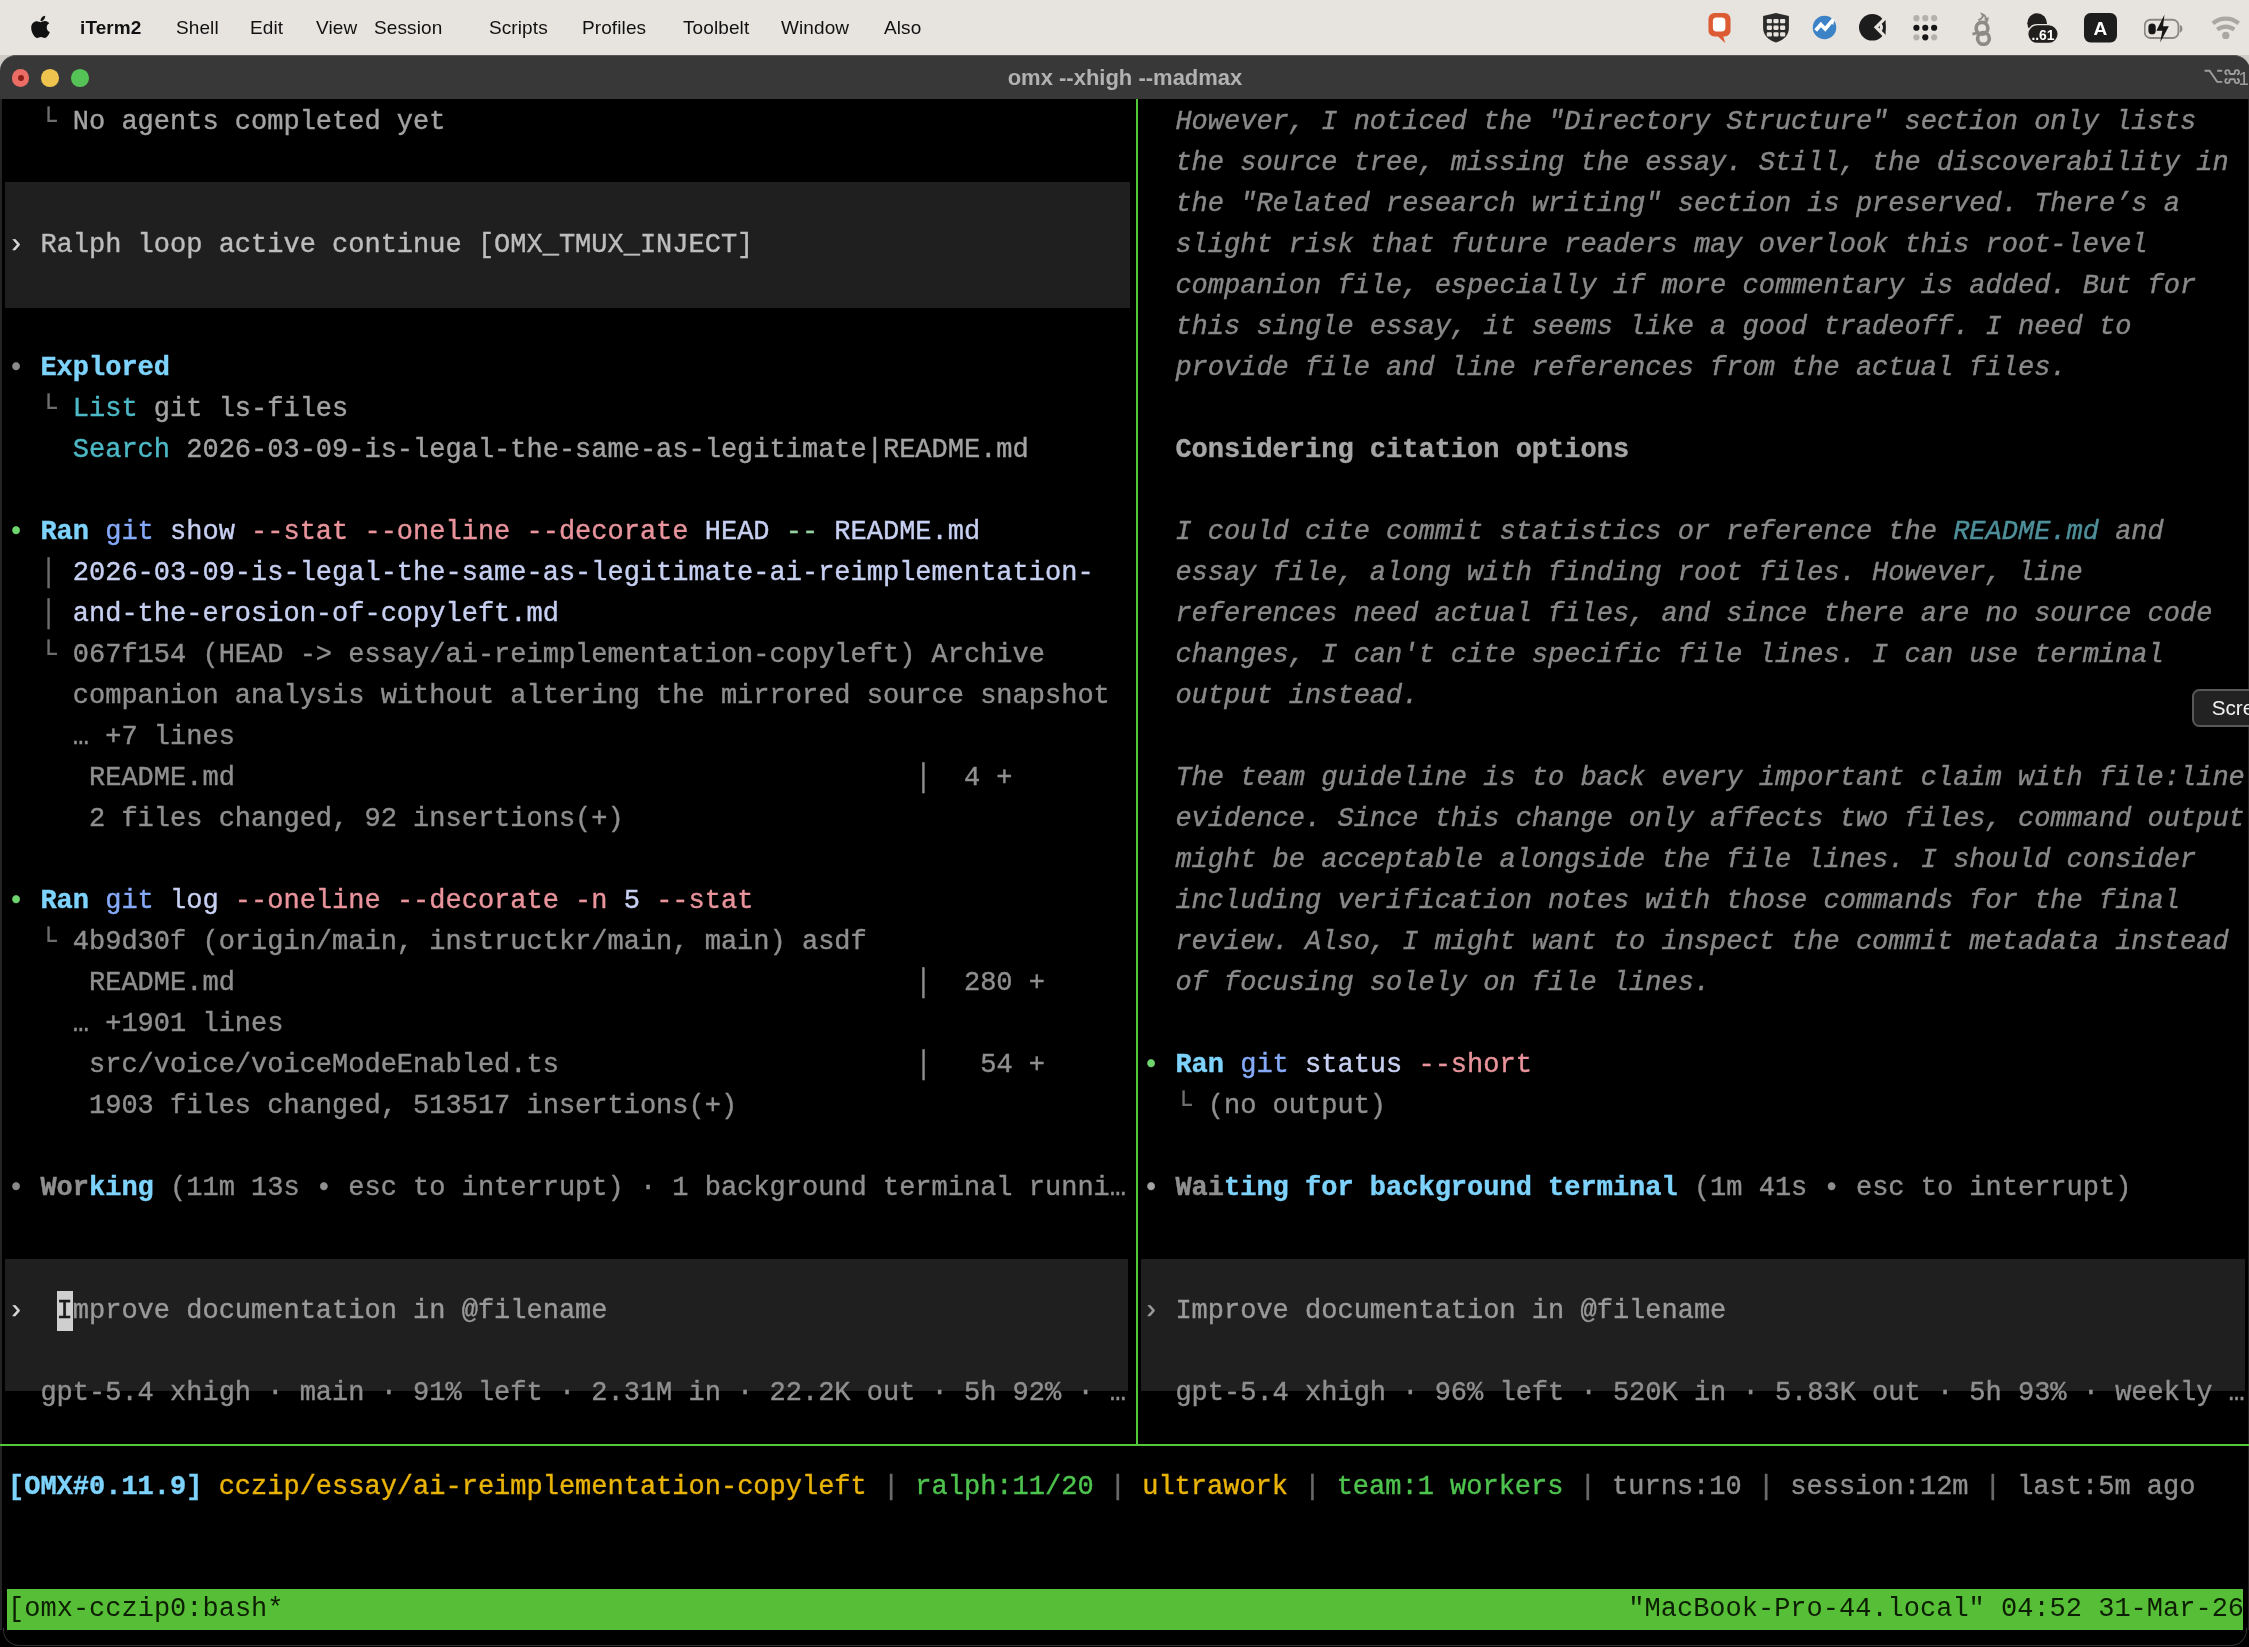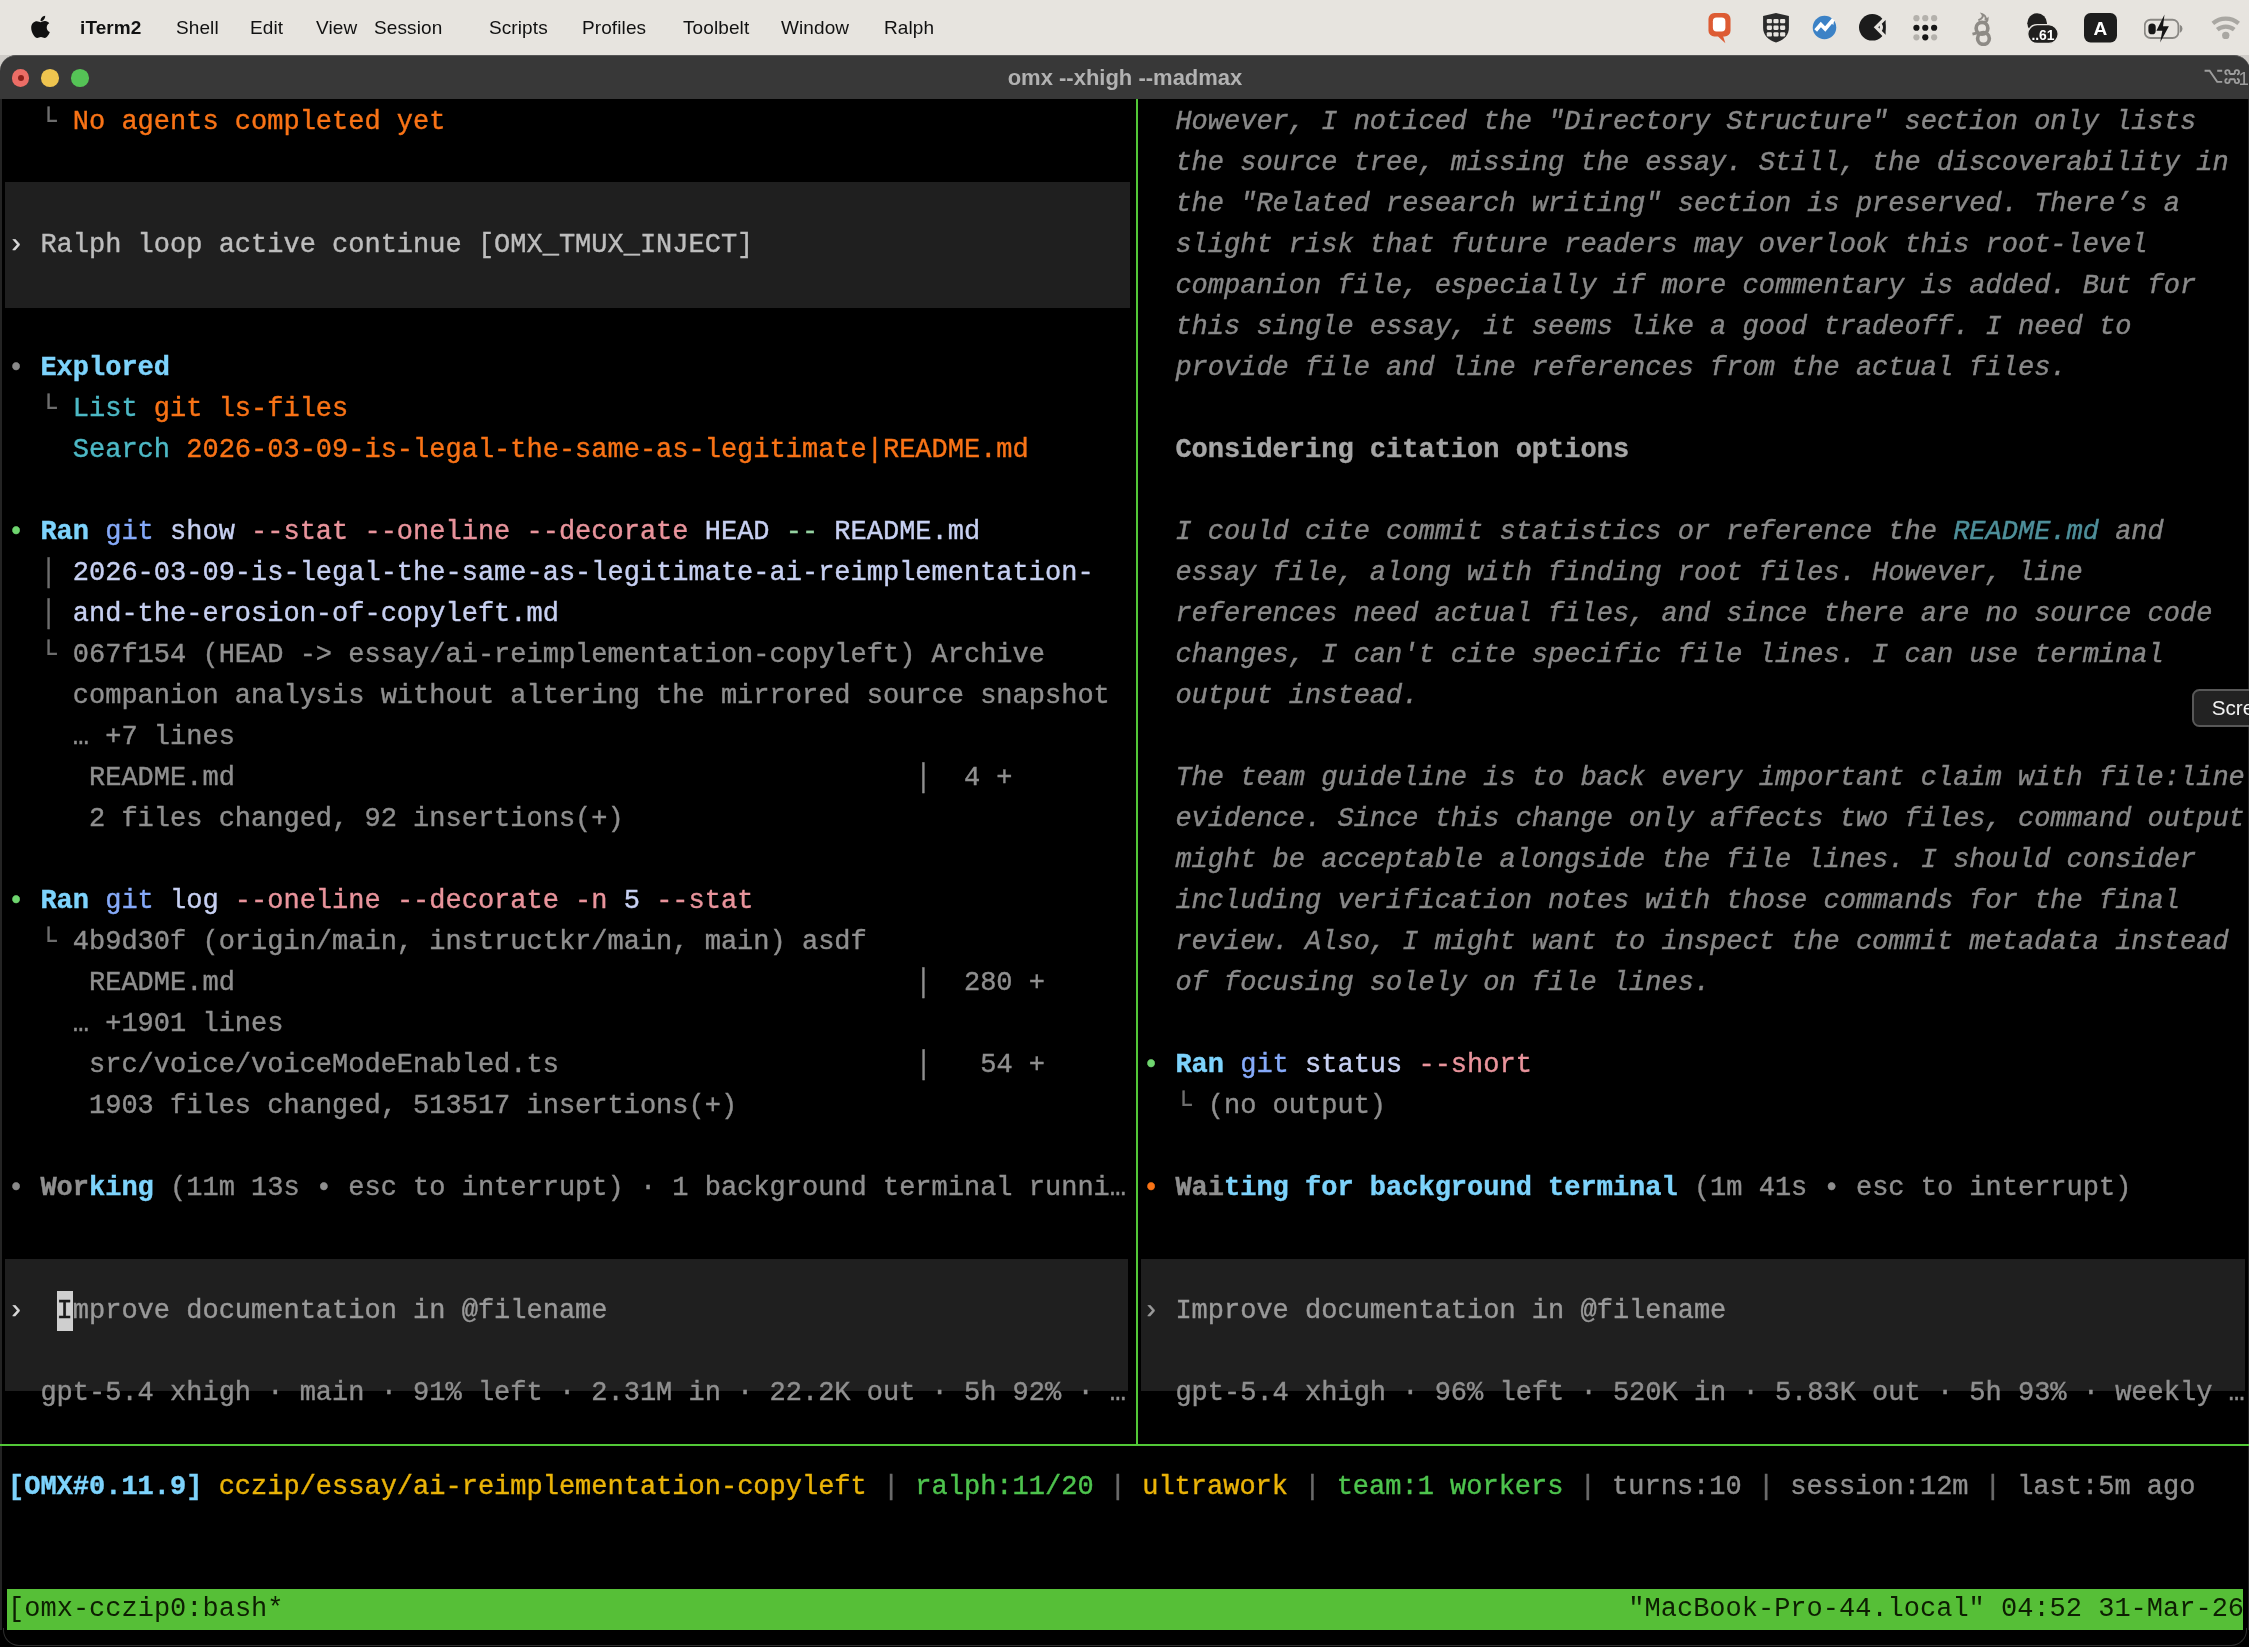--- a/index.html
+++ b/index.html
@@ -9,21 +9,21 @@
 .mib{font-weight:700}
 .titlebar{position:absolute;left:0;top:55px;width:2250px;height:44px;background:#383838;
  border-top:0.7px solid #555;border-radius:16px 16px 0 0}
 .tl{position:absolute;top:69px;width:17.7px;height:17.7px;border-radius:50%}
 .title{position:absolute;top:55px;left:0;width:2250px;height:44px;text-align:center;line-height:46px;
  font-family:"Liberation Sans",sans-serif;font-size:22px;font-weight:700;color:#b2b2b2}
 .term{position:absolute;left:0;top:99px;width:2250px;height:1549px;background:#000}
 .box{position:absolute;background:#1f1f1f}
 pre{position:absolute;font-family:"Liberation Mono",monospace;font-size:27px;line-height:41px;
  color:#cdcdcd;white-space:pre;-webkit-text-stroke:0.4px}
-.s{color:#f97316}
+.s{color:#a3a3a3}
 .g{color:#8f8f8f}
 .dg{color:#6a6a6a}
 .t{color:#6e6e6e}
 .wb{color:#7dd3fc;font-weight:700}
 .gwb{color:#8f8f8f;font-weight:700}
 .gy2{color:#8a8a8a}
 .gb{color:#6fd66f}
 .bl{color:#86aaf9}
 .lv{color:#c7d0f2}
 .pk{color:#e9949c}
@@ -51,21 +51,21 @@
 <div class="menubar"></div>
 <div class="mi mib" style="left:80px">iTerm2</div>
 <div class="mi mi" style="left:176px">Shell</div>
 <div class="mi mi" style="left:250px">Edit</div>
 <div class="mi mi" style="left:316px">View</div>
 <div class="mi mi" style="left:374px">Session</div>
 <div class="mi mi" style="left:489px">Scripts</div>
 <div class="mi mi" style="left:582px">Profiles</div>
 <div class="mi mi" style="left:683px">Toolbelt</div>
 <div class="mi mi" style="left:781px">Window</div>
-<div class="mi mi" style="left:884px">Ralph</div>
+<div class="mi mi" style="left:884px">Also</div>
 <svg style="position:absolute;left:31px;top:14px" width="19" height="26" viewBox="0 0 26 35">
     <path fill="#111" transform="scale(0.0677)" d="M318.7 268.7c-.2-36.7 16.4-64.4 50-84.8-18.8-26.9-47.2-41.7-84.7-44.6-35.5-2.7-74.3 20.7-88.5 20.7-15 0-49.4-19.7-76.4-19.7C63.3 141.2 4 184.8 4 273.5q0 39.3 14.4 81.2c12.8 36.7 59 126.7 107.2 125.2 25.2-.6 43-17.9 75.8-17.9 31.8 0 48.3 17.9 76.4 17.9 48.6-.7 90.4-82.5 102.6-119.3-65.2-30.7-61.7-90-61.7-91.9zm-56.6-164.2c27.3-32.4 24.8-61.9 24-72.5-24.1 1.4-52 16.4-67.9 34.9-17.5 19.8-27.8 44.3-25.6 71.9 26.1 2 49.9-11.4 69.5-34.3z"></path>
   </svg>
 <svg style="position:absolute;left:1707px;top:13.3px" width="25" height="31" viewBox="0 0 34 42">
     <path fill="#dd5b33" d="M2 8a8 8 0 0 1 8-8h14a8 8 0 0 1 8 8v16a8 8 0 0 1-8 8h-2l3 9-10-9H10a8 8 0 0 1-8-8z"></path>
     <rect x="8" y="6" width="17" height="19" rx="5" fill="#fff"></rect>
   </svg>
 <svg style="position:absolute;left:1763px;top:13.3px" width="26" height="29.5" viewBox="0 0 35 40">
     <path fill="#2b2b2b" d="M17.5 0 35 4v16c0 10-7 17-17.5 20C7 37 0 30 0 20V4z"></path>
     <rect x="5" y="8" width="7" height="6" rx="1.5" fill="#e7e4df"></rect>

